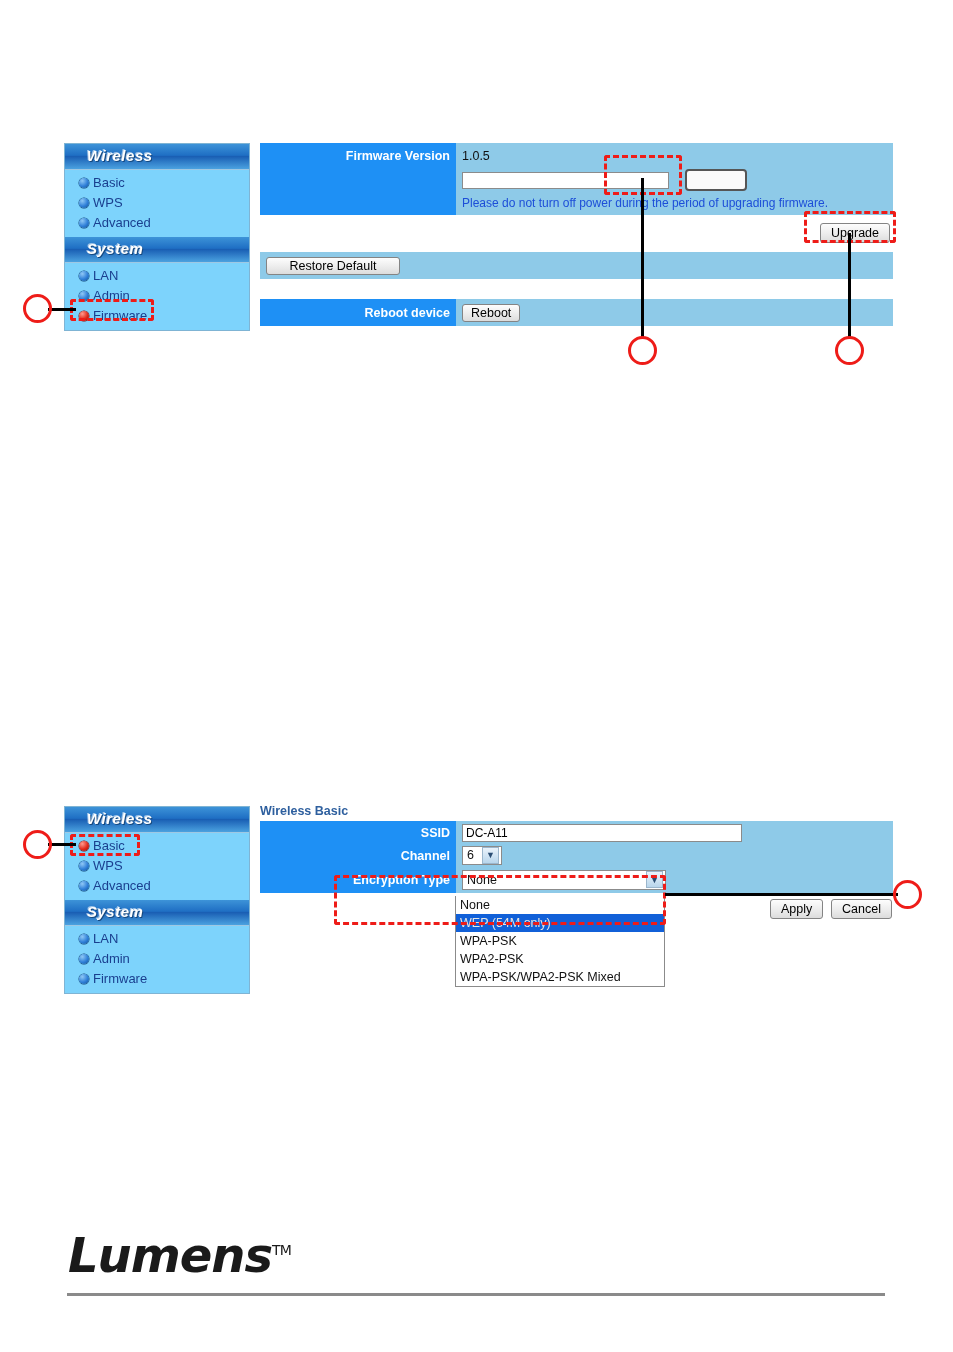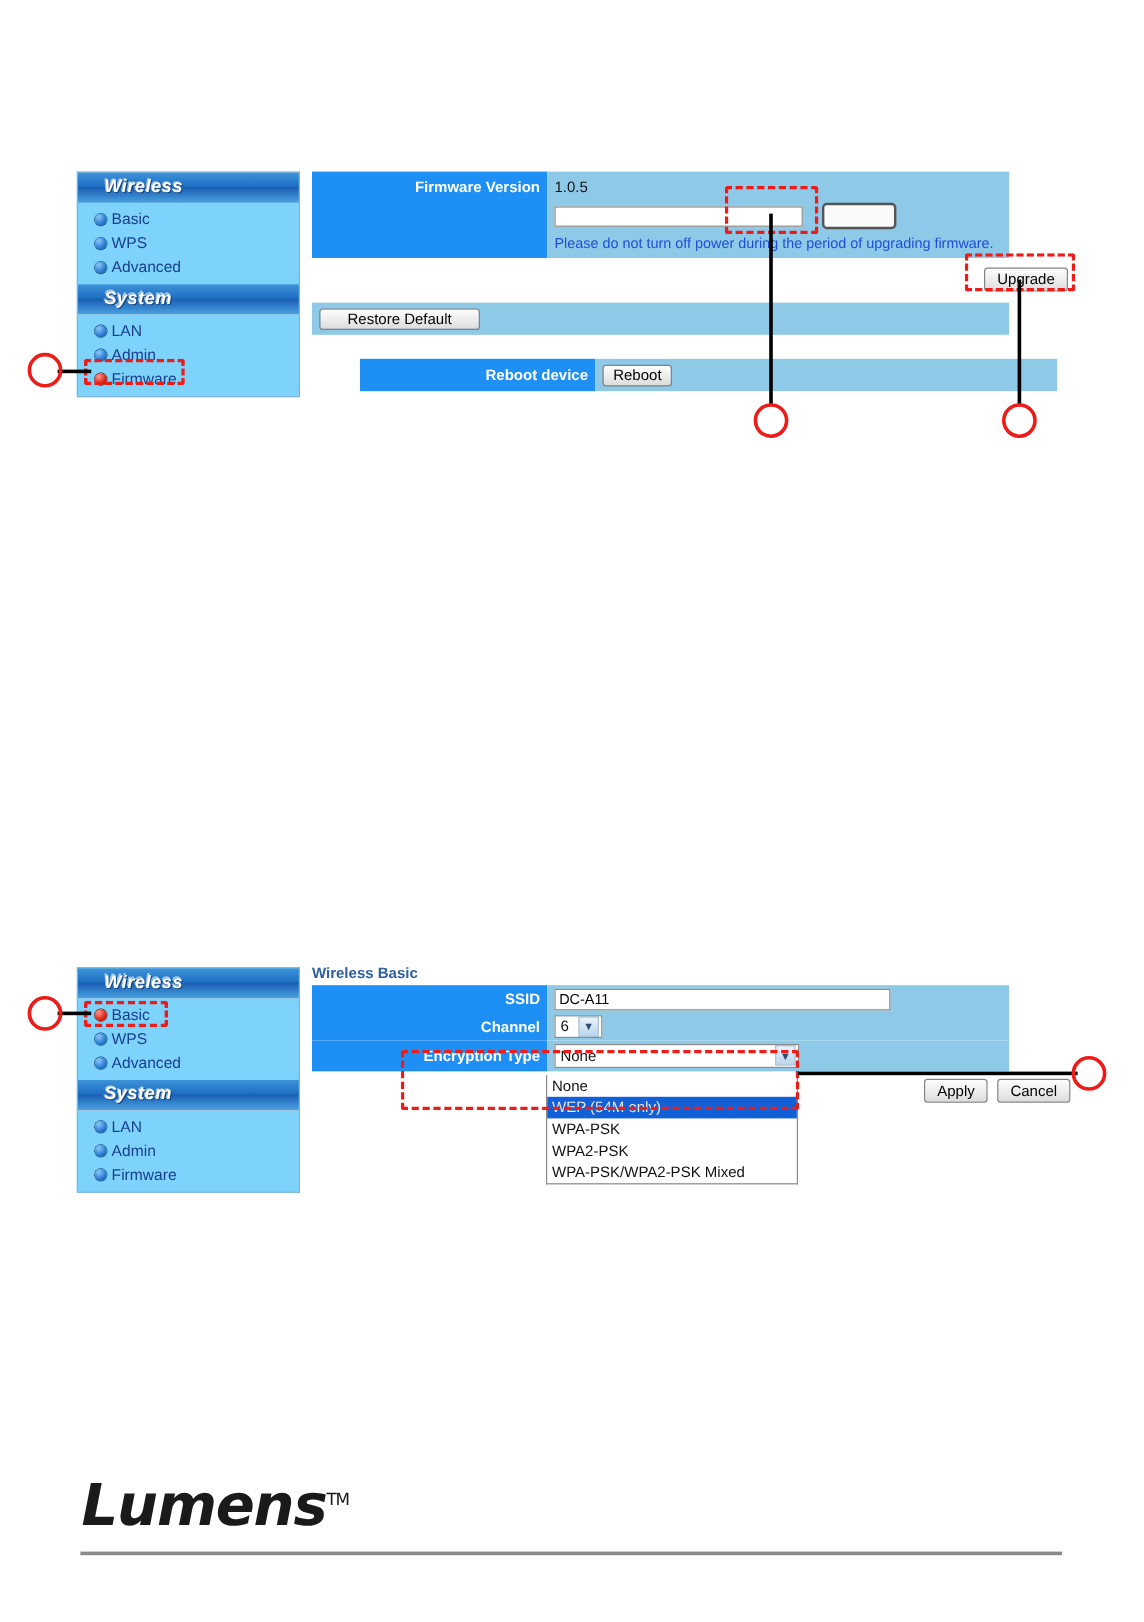--- a/index.html
+++ b/index.html
@@ -73,21 +73,21 @@
   }
   .panel-title {
     font-size: 12.5px;
     font-weight: bold;
     color: #2e5f9e;
     margin-bottom: 3px;
   }
   .row {
     display: flex;
     align-items: stretch;
-    width: 581px;
+    width: 633px;
   }
   .row-label {
     width: 196px;
     background: #1e90f5;
     color: #ffffff;
     font-size: 12.5px;
     font-weight: bold;
     text-align: right;
     padding: 4px 6px 4px 0;
     box-sizing: border-box;
@@ -294,21 +294,21 @@
   </div>
 
   <div class="row" style="height:27px;">
     <div class="row-body">
       <button class="btn small" style="min-width:134px;">Restore Default</button>
     </div>
   </div>
 
   <div class="row-gap" style="height:20px;"></div>
 
-  <div class="row" style="height:27px;margin-left:40px;">
+  <div class="row" style="height:27px;">
     <div class="row-label">Reboot device</div>
     <div class="row-body">
       <button class="btn small">Reboot</button>
     </div>
   </div>
 </div>
 
 <div class="dashed" style="left:70px; top:299px; width:84px; height:22px;"></div>
 <div class="leader" style="left:48px; top:308px; width:28px; height:3px;"></div>
 <div class="circle" style="left:23px; top:294px;"></div>

